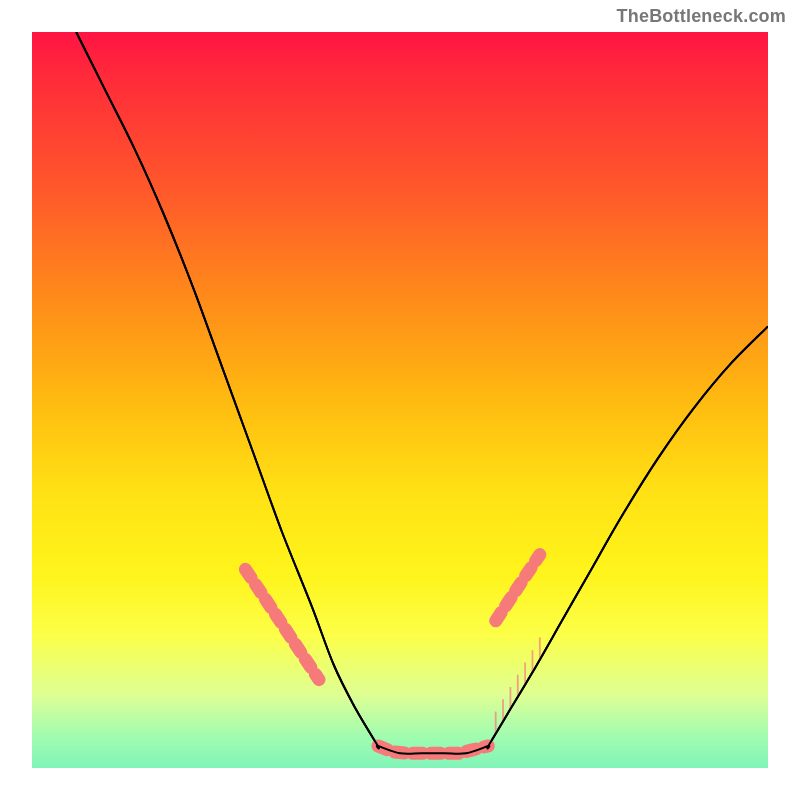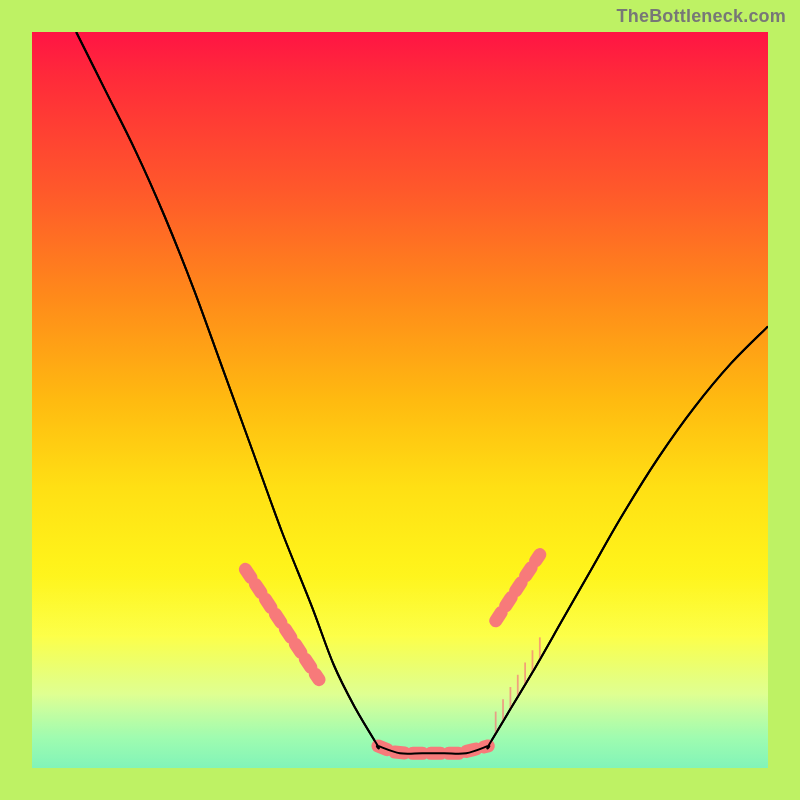--- a/index.html
+++ b/index.html
@@ -7,21 +7,21 @@
     padding: 0;
     width: 800px;
     height: 800px;
     background: #000;
     overflow: hidden;
     font-family: Arial, Helvetica, sans-serif;
   }
   .frame {
     position: absolute;
     inset: 0;
-    background: #bef264;
+    background: #ffffff;
   }
   .plot-area {
     position: absolute;
     left: 32px;
     top: 32px;
     width: 736px;
     height: 736px;
     overflow: hidden;
   }
   .gradient {

